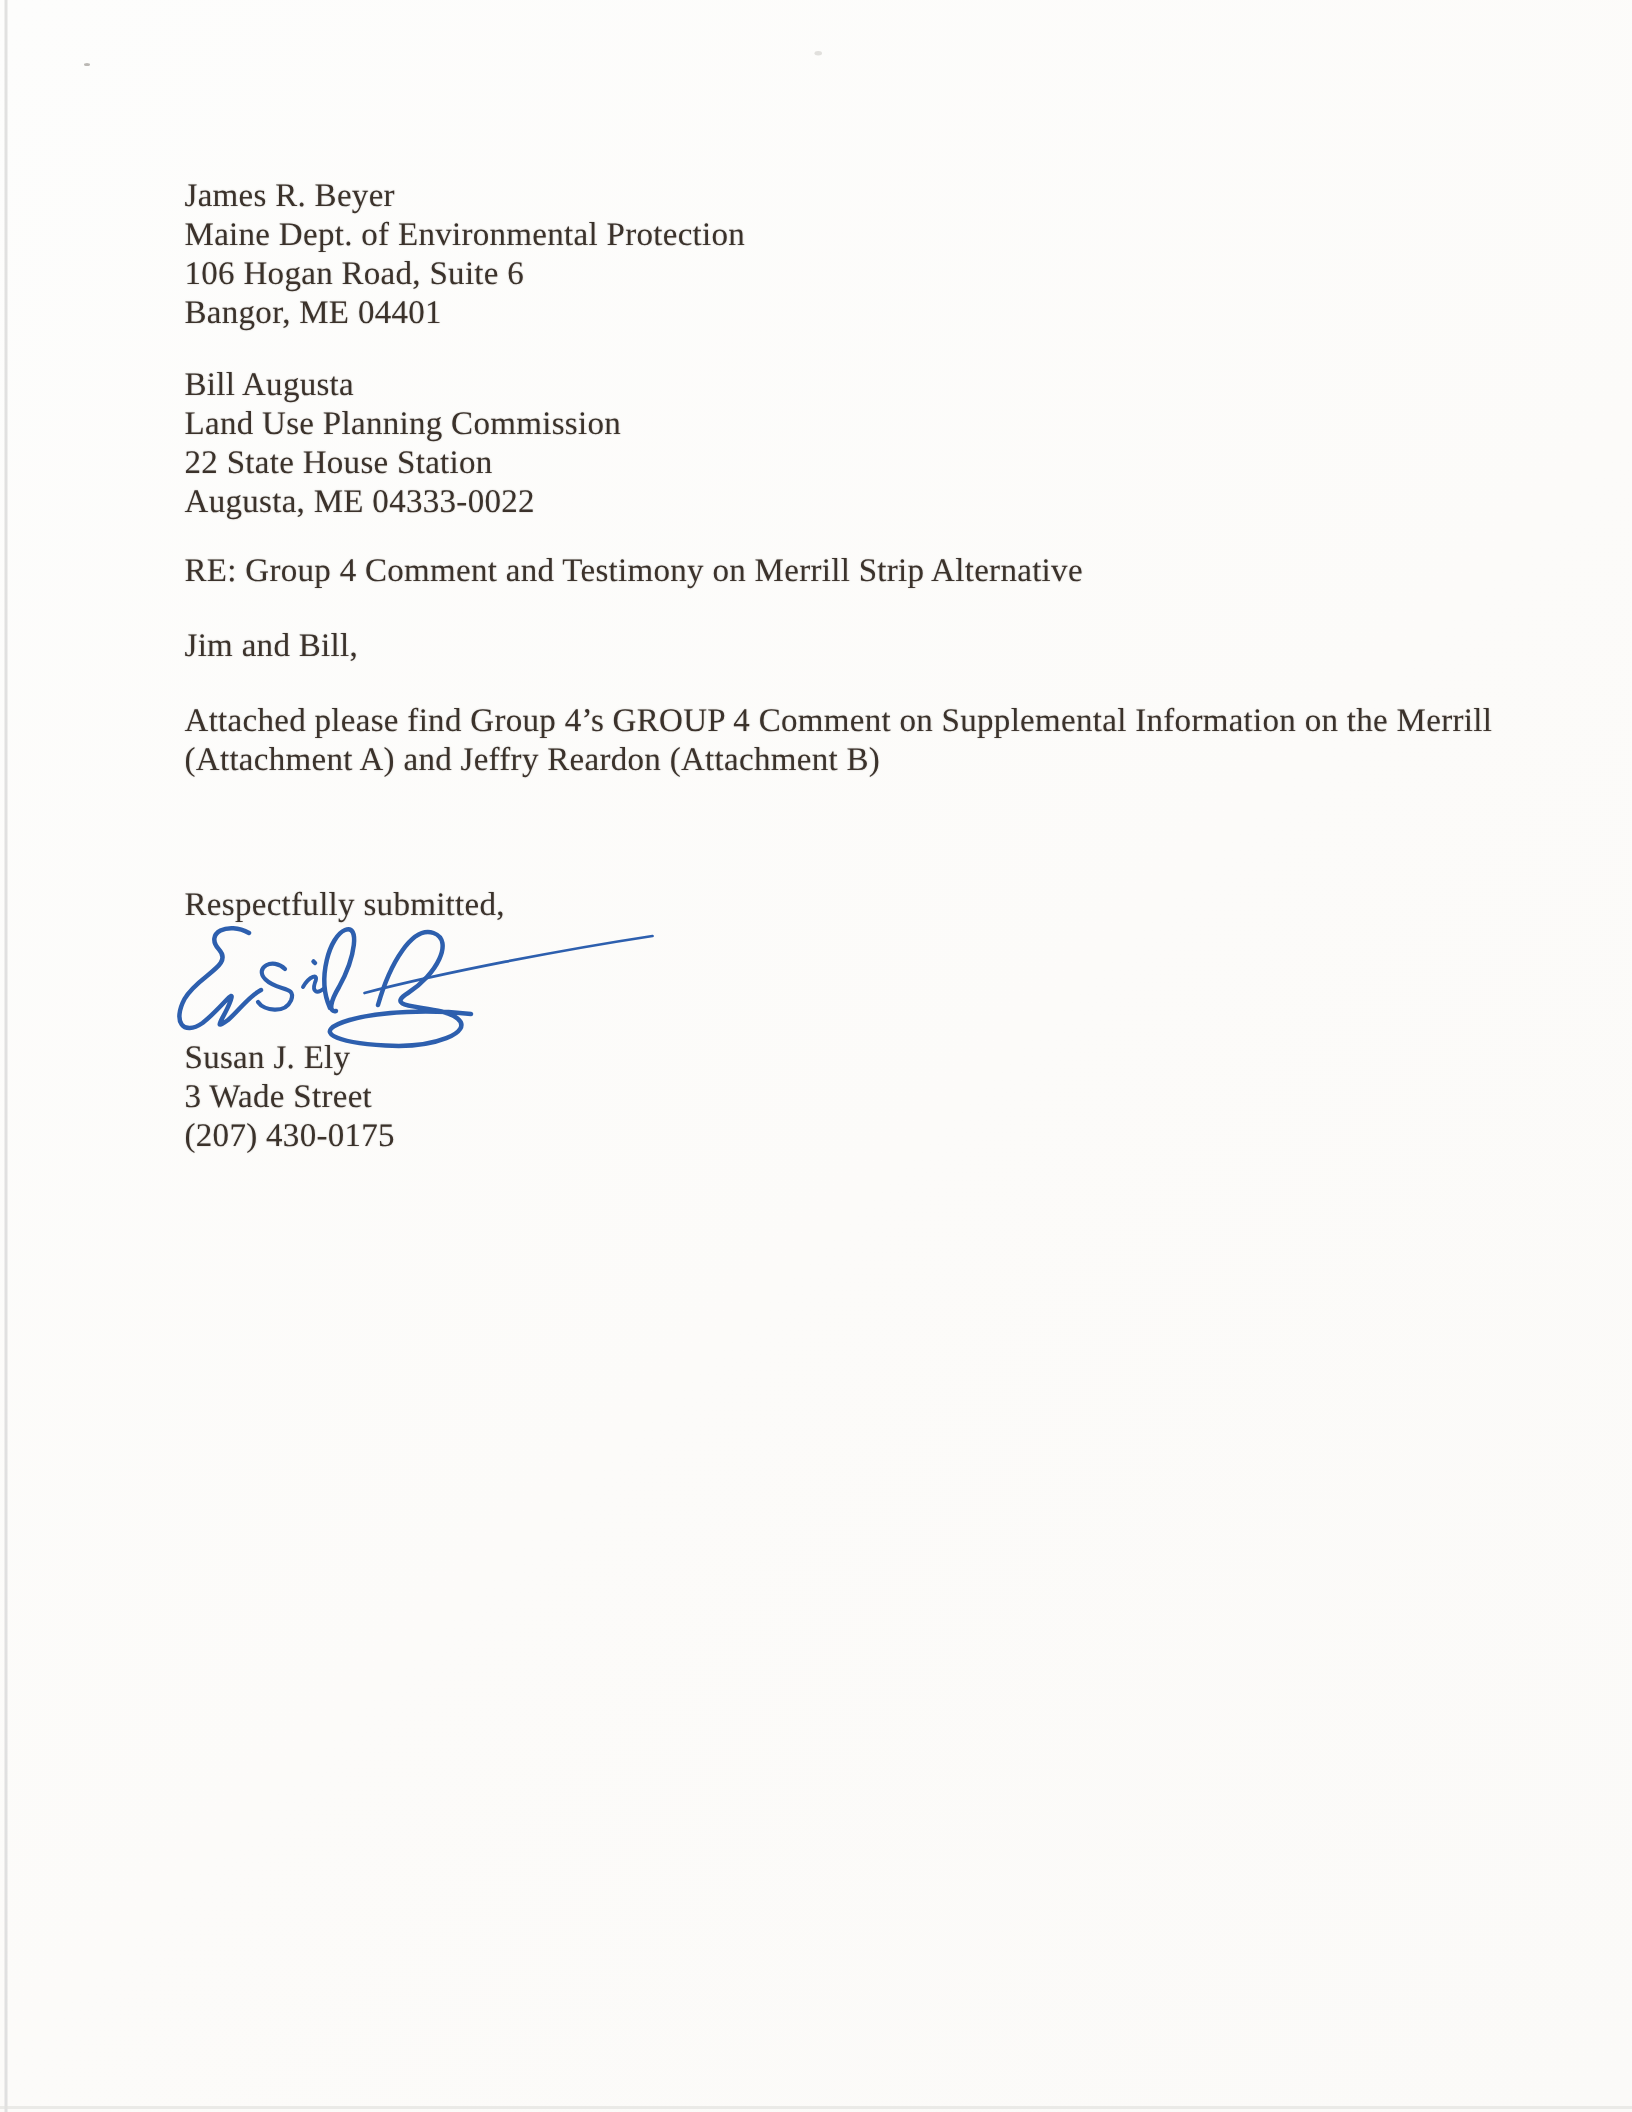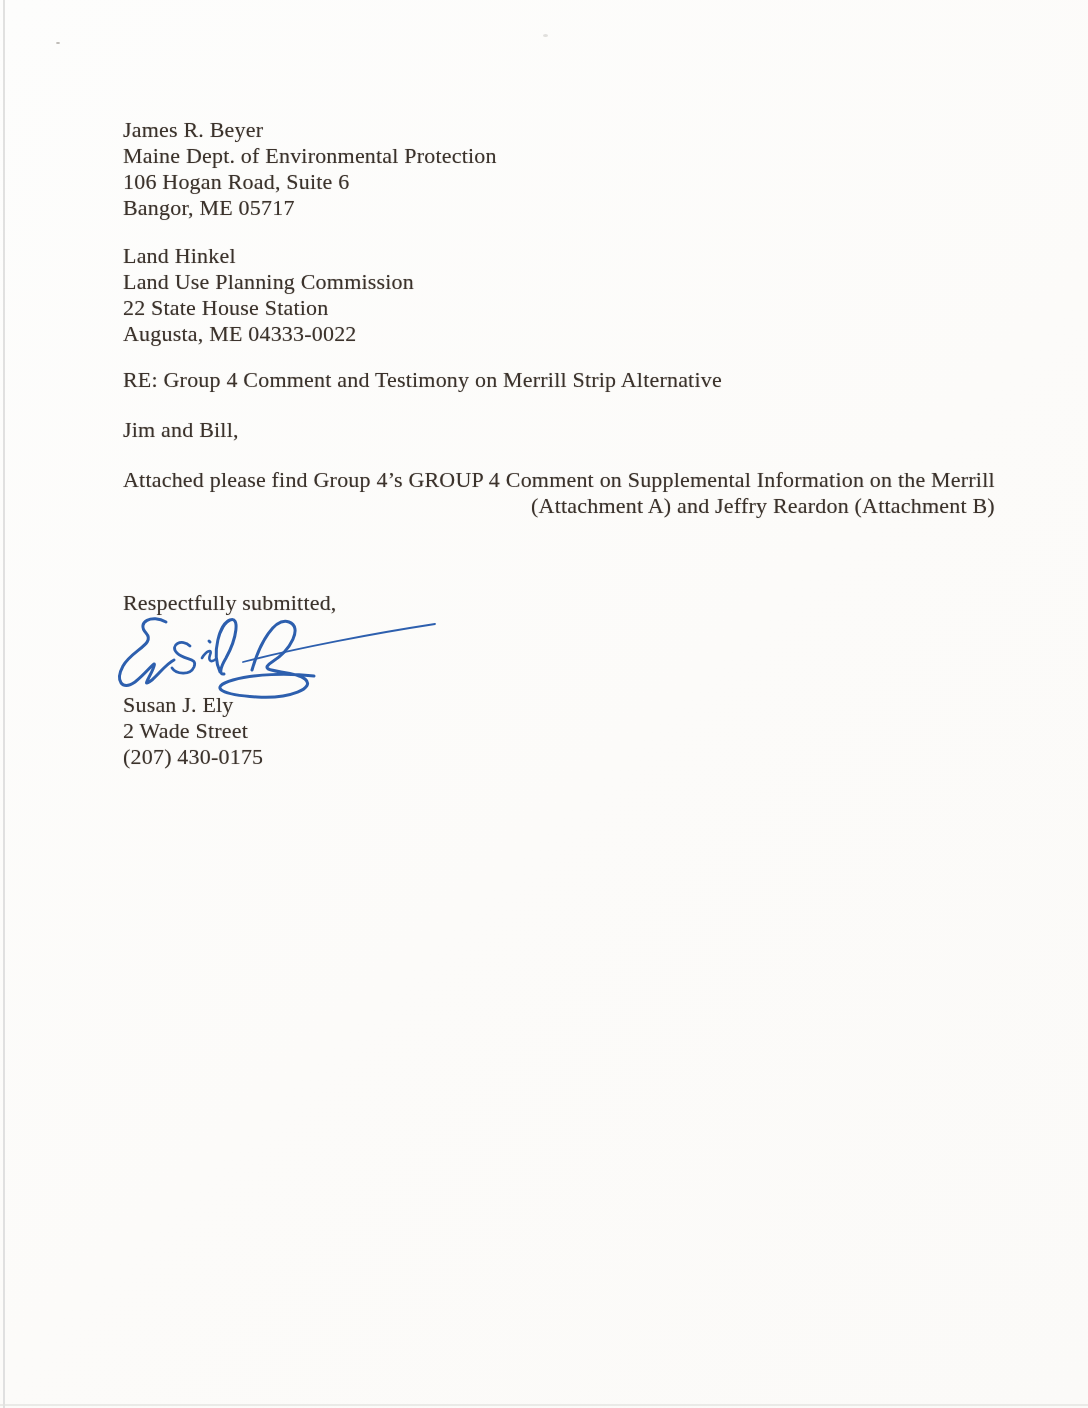--- a/index.html
+++ b/index.html
@@ -70,39 +70,39 @@
 
   <div class="edge-left"></div>
   <div class="edge-bottom"></div>
   <div class="speck" style="left:56px; top:42px; width:4px; height:2px;"></div>
   <div class="speck" style="left:543px; top:34px; width:5px; height:3px; opacity:.25;"></div>
 
   <div class="block" style="top:117px;">
     <div class="line">James R. Beyer</div>
     <div class="line">Maine Dept. of Environmental Protection</div>
     <div class="line">106 Hogan Road, Suite 6</div>
-    <div class="line">Bangor, ME 05717</div>
+    <div class="line">Bangor, ME 04401</div>
   </div>
 
   <div class="block" style="top:243px;">
-    <div class="line">Land Hinkel</div>
+    <div class="line">Bill Augusta</div>
     <div class="line">Land Use Planning Commission</div>
     <div class="line">22 State House Station</div>
     <div class="line">Augusta, ME 04333-0022</div>
   </div>
 
   <div class="block" style="top:367px;">
     <div class="line">RE: Group 4 Comment and Testimony on Merrill Strip Alternative</div>
   </div>
 
   <div class="block" style="top:417px;">
     <div class="line">Jim and Bill,</div>
   </div>
 
-  <div class="block" style="top:467px;text-align:right;">
+  <div class="block" style="top:467px;">
     <div class="line">Attached please find Group 4’s GROUP 4 Comment on Supplemental Information on the Merrill</div>
     <div class="line">(Attachment A) and Jeffry Reardon (Attachment B)</div>
   </div>
 
   <div class="block" style="top:590px;">
     <div class="line">Respectfully submitted,</div>
   </div>
 
   <svg class="sig-svg" viewBox="0 0 340 96" aria-hidden="true">
 
@@ -116,17 +116,17 @@
 
     <path d="M 106,58 C 97,38 106,10 116,6 C 126,2 123,24 112,44 C 106,54 105,61 110,60" stroke-width="3" stroke="#2d5fae"></path>
 
     <path d="M 138,56 C 146,28 161,3 175,8 C 189,13 177,36 158,48 C 139,60 179,55 191,65 C 202,74 176,85 143,83 C 110,81 92,74 119,66 C 140,60 173,59 200,62" stroke-width="3" stroke="#2d5fae"></path>
 
     <path d="M 129,48 C 183,34 262,19 321,10" stroke-width="1.8" stroke="#2d5fae"></path>
   </svg>
 
   <div class="block" style="top:692px;">
     <div class="line">Susan J. Ely</div>
-    <div class="line">2 Wade Street</div>
+    <div class="line">3 Wade Street</div>
     <div class="line">(207) 430-0175</div>
   </div>
 
 </div>
 
 </body></html>

